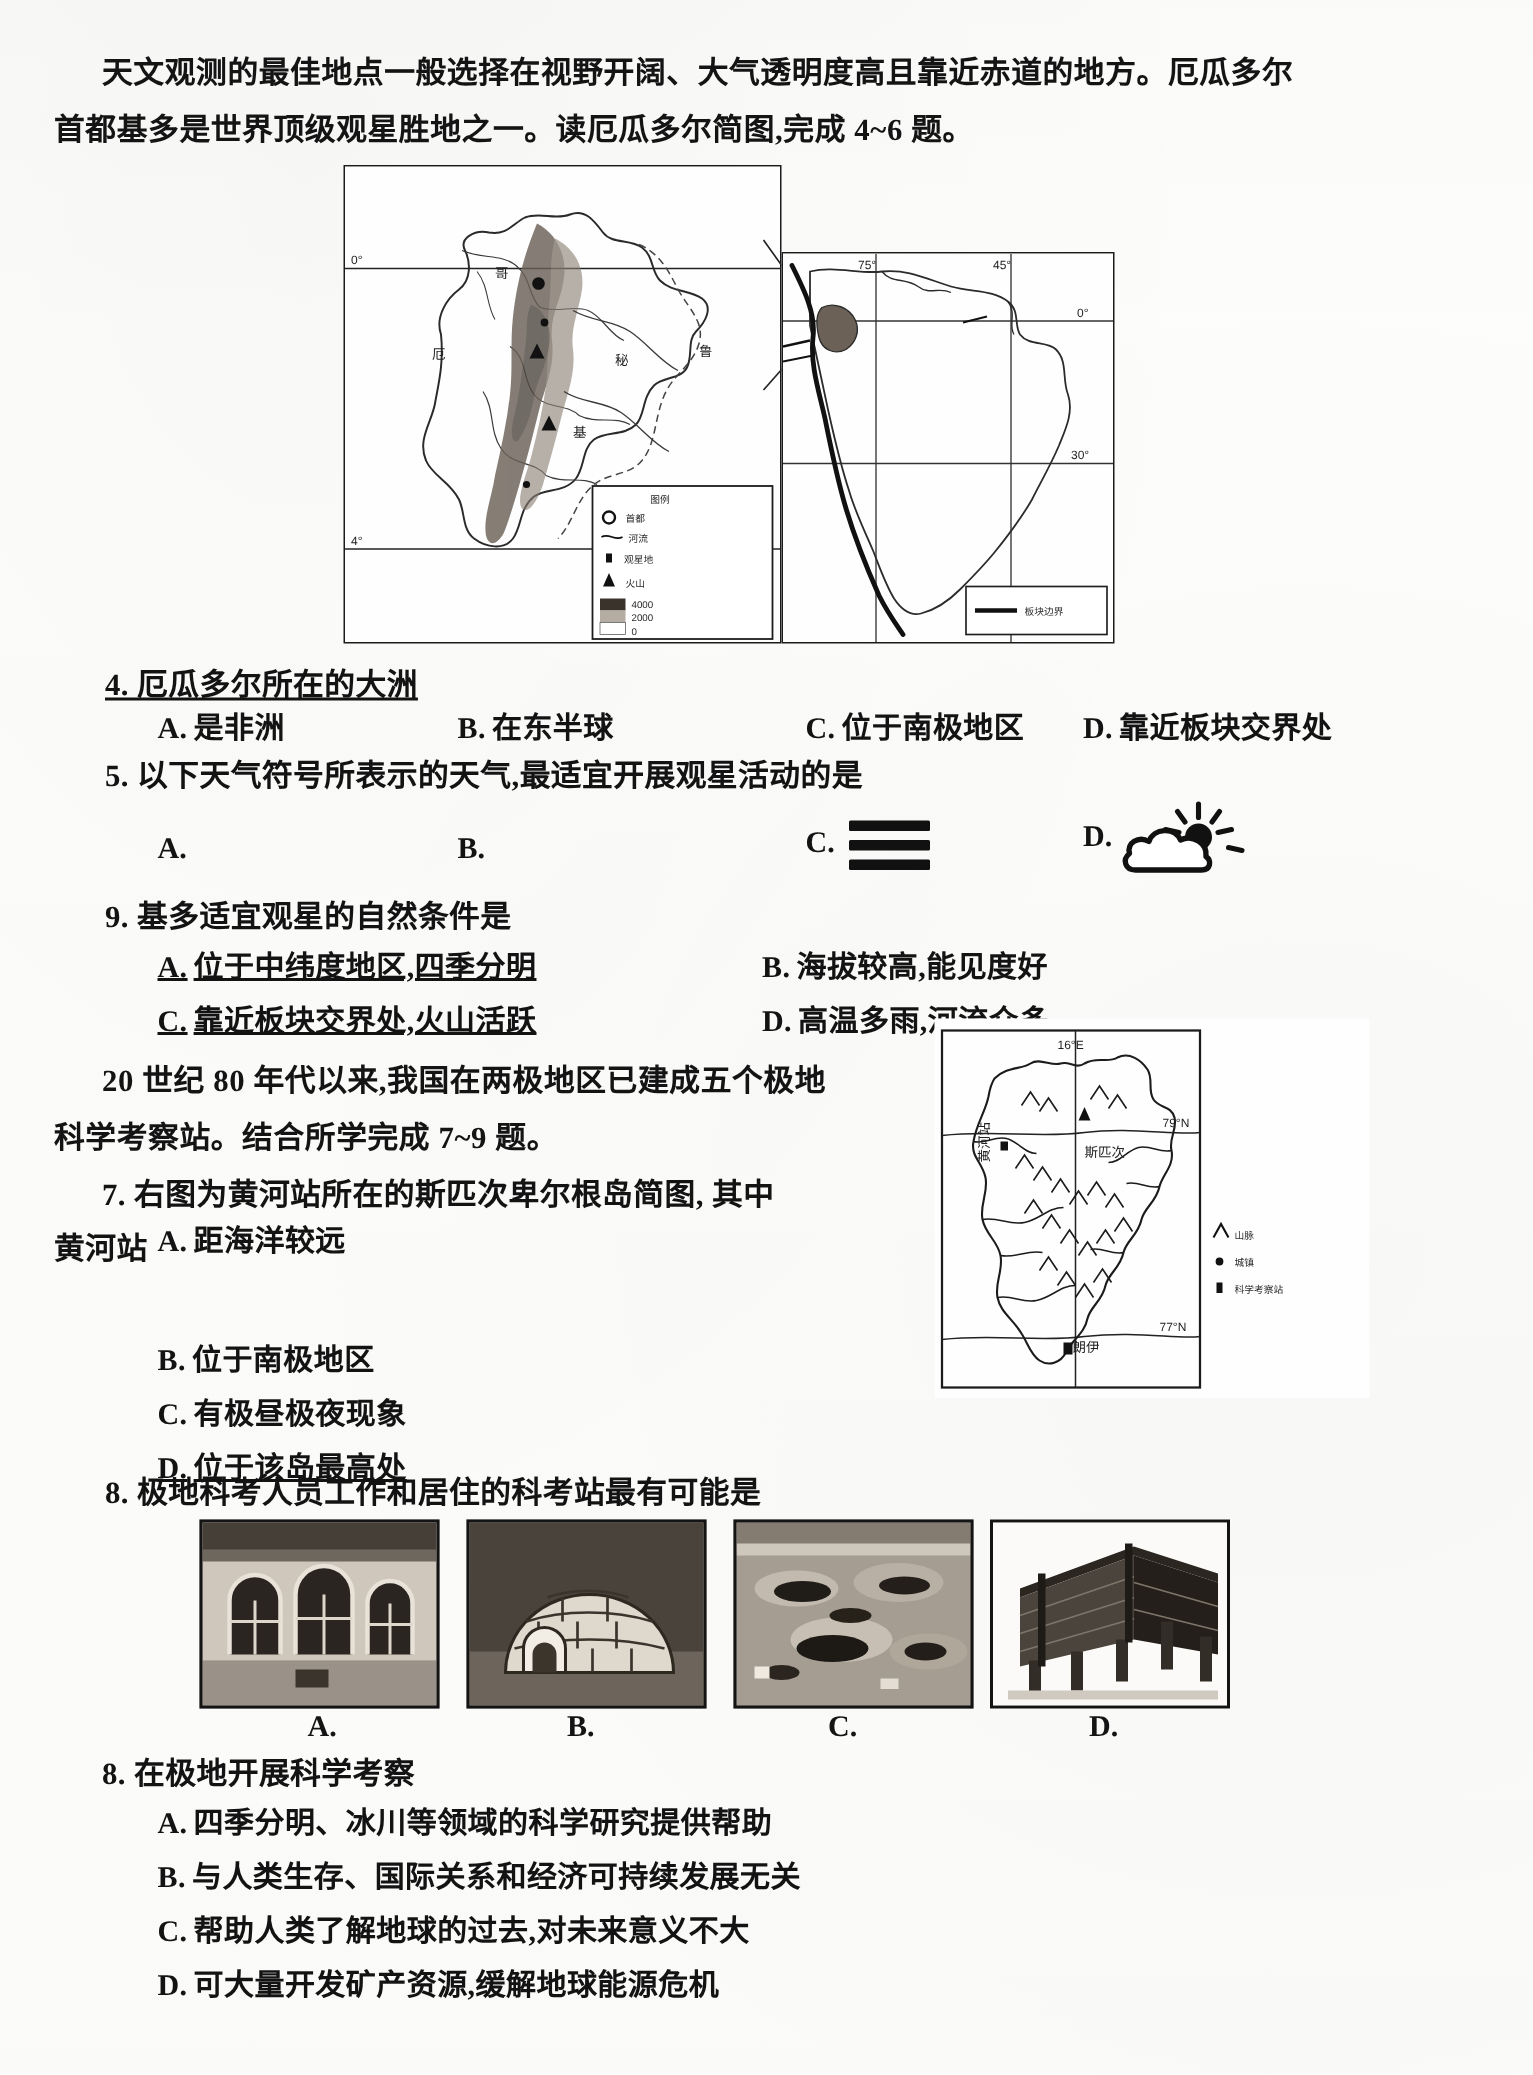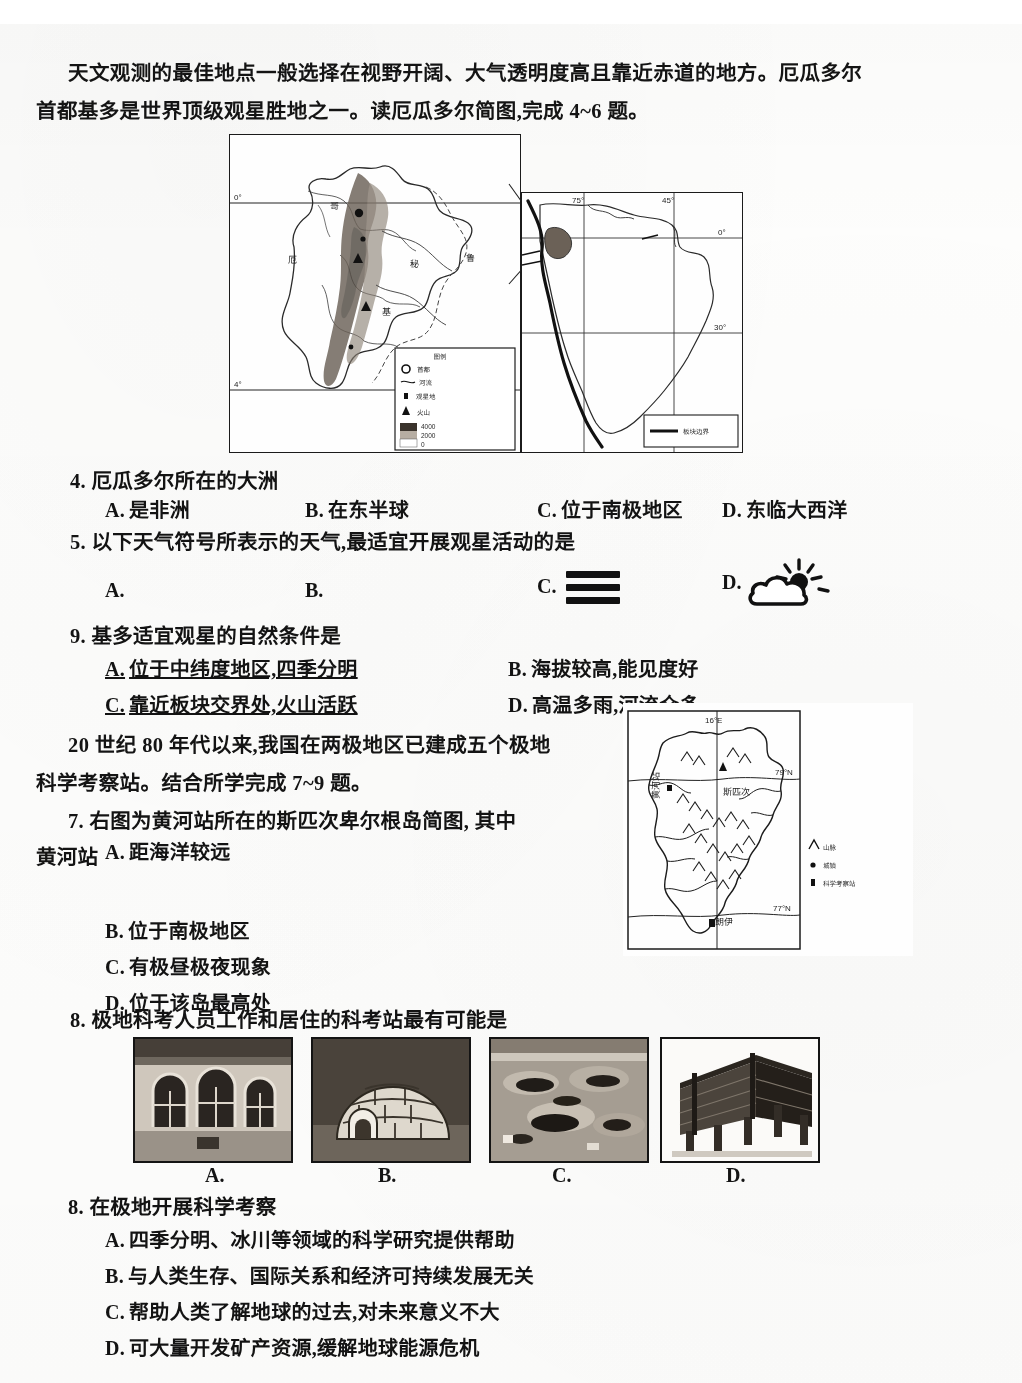--- a/index.html
+++ b/index.html
@@ -12,21 +12,20 @@
     height: 1383px;
     position: relative;
     font-family: "Liberation Serif", "DejaVu Serif", serif;
     color: #1a1a1a;
     overflow: hidden;
   }
   .page {
     position: absolute;
     inset: 0;
     background: #fdfdfc;
-    margin-top: 24px;
   }
   
   .page::before {
     content: "";
     position: absolute;
     inset: 0;
     background:
       radial-gradient(ellipse at 20% 8%, rgba(0,0,0,0.018), transparent 55%),
       radial-gradient(ellipse at 85% 60%, rgba(0,0,0,0.015), transparent 60%),
       linear-gradient(180deg, rgba(0,0,0,0.012), rgba(0,0,0,0) 18%, rgba(0,0,0,0.01) 100%);
@@ -276,34 +275,34 @@
       <path d="M120,46 L136,42" fill="none" stroke="#111" stroke-width="1.3"></path>
 
       <g>
         <rect x="122" y="222" width="94" height="32" fill="#fff" stroke="#1d1d1d" stroke-width="1.1"></rect>
         <line x1="128" y1="238" x2="156" y2="238" stroke="#111" stroke-width="3"></line>
         <text class="map-label-sm" x="161" y="241">板块边界</text>
       </g>
     </svg>
   </div>
 
-  <div class="qline" style="left:70px; top:442px;">
+  <div class="qline" style="left:70px; top:442px;text-decoration:underline;">
     <span>4. 厄瓜多尔所在的大洲</span>
   </div>
   <div class="opt" style="left:105px; top:472px;">
     <span class="optlabel">A.</span><span>是非洲</span>
   </div>
   <div class="opt" style="left:305px; top:472px;">
     <span class="optlabel">B.</span><span>在东半球</span>
   </div>
   <div class="opt" style="left:537px; top:472px;">
     <span class="optlabel">C.</span><span>位于南极地区</span>
   </div>
   <div class="opt" style="left:722px; top:472px;">
-    <span class="optlabel">D.</span><span>东临大西洋</span>
+    <span class="optlabel">D.</span><span>靠近板块交界处</span>
   </div>
 
   <div class="qline" style="left:70px; top:503px;">
     <span>5. 以下天气符号所表示的天气,最适宜开展观星活动的是</span>
   </div>
 
   <div class="wsym" style="left:105px; top:542px;">
     <span class="lab">A.</span>
     <span class="wglyph"></span>
   </div>
@@ -375,21 +374,21 @@
   </div>
   <div class="opt" style="left:105px; top:814px;">
     <span class="optlabel">A.</span><span>距海洋较远</span>
   </div>
   <div class="opt" style="left:105px; top:893px;">
     <span class="optlabel">B.</span><span>位于南极地区</span>
   </div>
   <div class="opt" style="left:105px; top:929px;">
     <span class="optlabel">C.</span><span>有极昼极夜现象</span>
   </div>
-  <div class="opt" style="left:105px; top:965px;">
+  <div class="opt" style="left:105px; top:965px;text-decoration:underline;">
     <span class="optlabel">D.</span><span>位于该岛最高处</span>
   </div>
 
   <div class="figbox" style="left:623px; top:679px; width:290px; height:253px; border:none;">
     <svg class="figsvg" width="290" height="253" viewBox="0 0 290 253" xmlns="http://www.w3.org/2000/svg">
       <rect x="0" y="0" width="290" height="253" fill="#fefefe"></rect>
 
       <rect x="5" y="8" width="172" height="238" fill="none" stroke="#1b1b1b" stroke-width="1.5"></rect>
 
       <line x1="94" y1="8" x2="94" y2="246" stroke="#222" stroke-width="1"></line>

